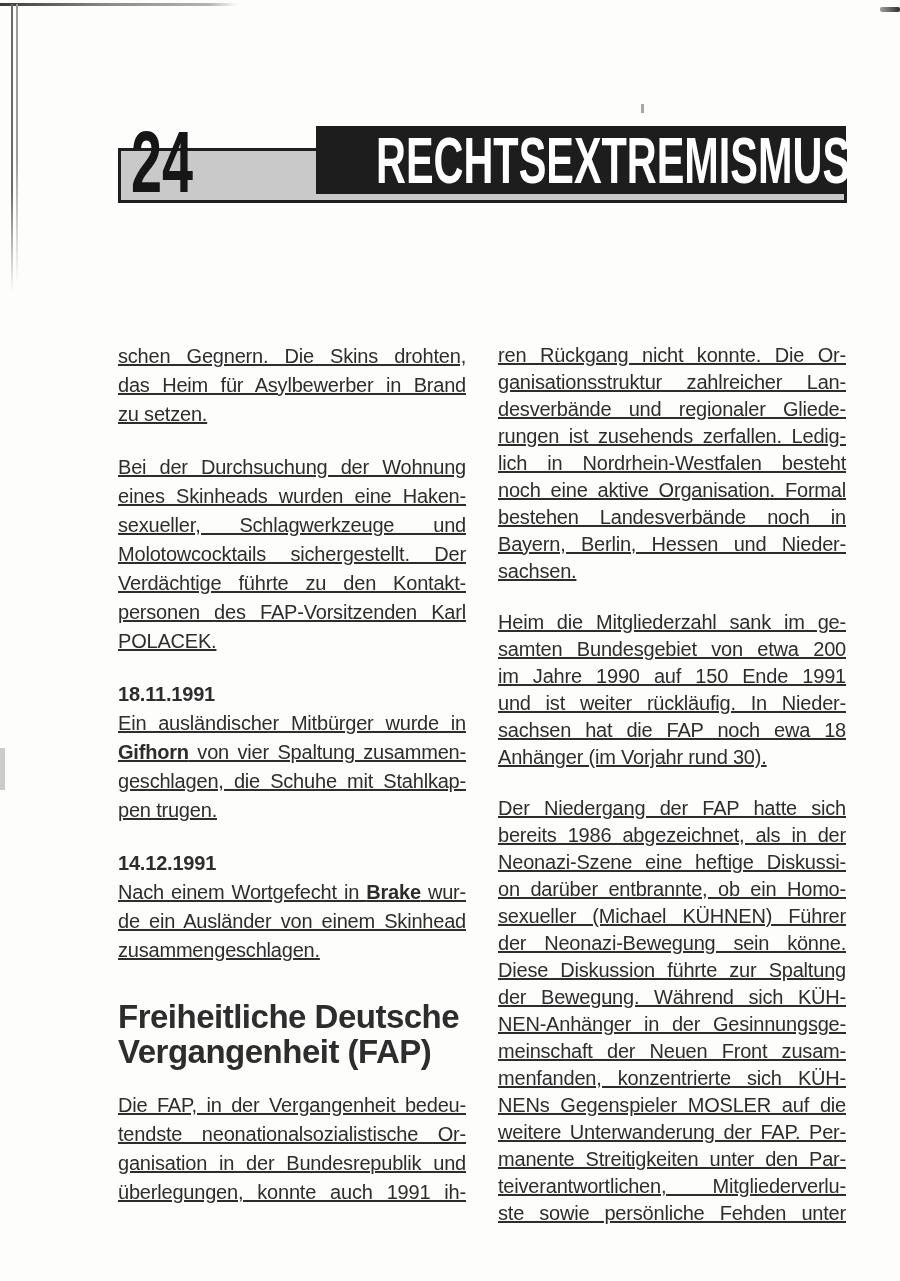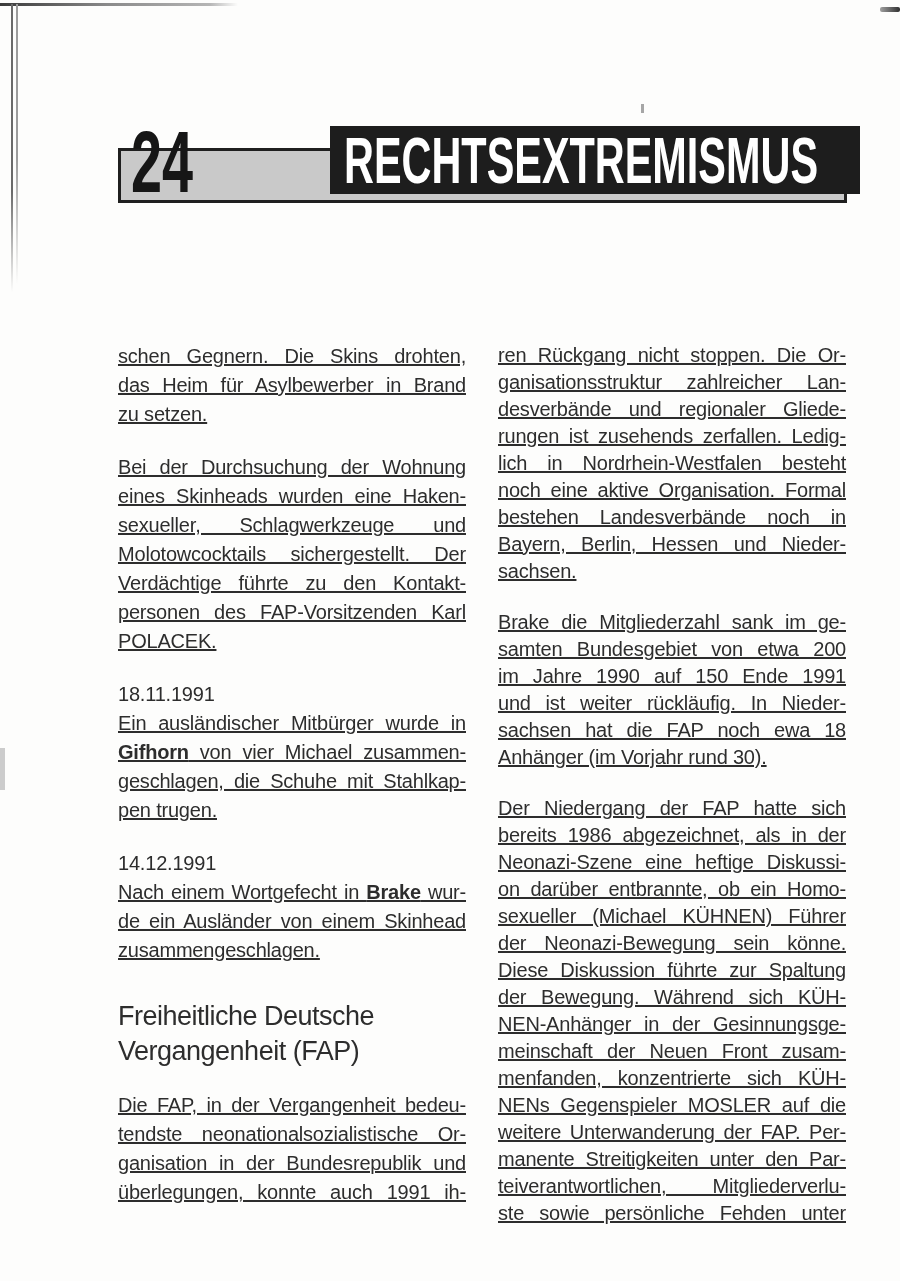--- a/index.html
+++ b/index.html
@@ -20,40 +20,40 @@
   .a-vline2 { left:16px; top:4px; width:2px; height:280px;
     background:linear-gradient(#9c9c9c 55%, rgba(190,190,190,0)); }
   .a-corner-dash { left:880px; top:7px; width:20px; height:5px; border-radius:2px;
     background:linear-gradient(to right,#a0a0a0,#2f2f2f); }
   .a-left-dash { left:0; top:748px; width:5px; height:42px; background:#cccccc; }
   .a-tick { left:641px; top:104px; width:3px; height:9px; background:#a6a6a6; }
 
   
   .banner-bar { position:absolute; left:118px; top:148px; width:729px; height:55px;
     background:#c9c9c9; border:3px solid #1f1f1f; }
-  .title-box { position:absolute; left:330px; top:126px; width:530px; height:68px;
-    background:#1d1d1d; }
+  .title-box { position:absolute; left:316px; top:126px; width:530px; height:68px;
+    background:#1d1d1d;padding-left:46px; }
   .title-svg { display:block; }
   .title-svg text { font-family:"Liberation Sans", sans-serif; font-weight:bold;
     font-size:64px; fill:#ffffff; }
   .pagenum-svg { position:absolute; left:129px; top:129px; }
   .pagenum-svg text { font-family:"Liberation Sans", sans-serif; font-weight:bold;
     font-size:88px; fill:#161616; }
 
   
   .col { position:absolute; top:342px; width:348px; font-size:20px; letter-spacing:-0.2px; }
   .col-left  { left:118px; --lh:29px; }
   .col-right { left:498px; --lh:27px; }
   .line { text-align:justify; text-align-last:justify; line-height:var(--lh);text-decoration:underline; }
   .line.last { text-align-last:left; }
   .para + .para, .entry { margin-top:24px; }
-  .date { font-weight:normal; line-height:var(--lh); }
+  .date { font-weight:bold; line-height:var(--lh); }
   .b { font-weight:bold; }
   .heading { margin-top:34px; margin-bottom:22px; }
-  .heading .hline { font-weight:normal; font-size:27px; line-height:35px; letter-spacing:-0.5px; }
+  .heading .hline { font-weight:bold; font-size:33px; line-height:35px; letter-spacing:-0.5px; }
 </style>
 </head>
 <body>
 
 <div class="page">
 
   <div class="artifact a-top-line"></div>
   <div class="artifact a-vline1"></div>
   <div class="artifact a-vline2"></div>
   <div class="artifact a-corner-dash"></div>
@@ -84,21 +84,21 @@
         <div class="line">sexueller, Schlagwerkzeuge und</div>
         <div class="line">Molotowcocktails sichergestellt. Der</div>
         <div class="line">Verdächtige führte zu den Kontakt-</div>
         <div class="line">personen des FAP-Vorsitzenden Karl</div>
         <div class="line last">POLACEK.</div>
       </div>
 
     <div class="entry">
       <div class="date">18.11.1991</div>
       <div class="line">Ein ausländischer Mitbürger wurde in</div>
-      <div class="line"><span class="b">Gifhorn</span><span> von vier Michael zusammen-</span></div>
+      <div class="line"><span class="b">Gifhorn</span><span> von vier Spaltung zusammen-</span></div>
       <div class="line">geschlagen, die Schuhe mit Stahlkap-</div>
       <div class="line last">pen trugen.</div>
     </div>
 
     <div class="entry">
       <div class="date">14.12.1991</div>
       <div class="line"><span>Nach einem Wortgefecht in </span><span class="b">Brake</span><span> wur-</span></div>
       <div class="line">de ein Ausländer von einem Skinhead</div>
       <div class="line last">zusammengeschlagen.</div>
     </div>
@@ -111,32 +111,32 @@
     <div class="para">
         <div class="line">Die FAP, in der Vergangenheit bedeu-</div>
         <div class="line">tendste neonationalsozialistische Or-</div>
         <div class="line">ganisation in der Bundesrepublik und</div>
         <div class="line">überlegungen, konnte auch 1991 ih-</div>
       </div>
   </section>
 
   <section class="col col-right">
     <div class="para">
-        <div class="line">ren Rückgang nicht stoppen. Die Or-</div>
+        <div class="line">ren Rückgang nicht konnte. Die Or-</div>
         <div class="line">ganisationsstruktur zahlreicher Lan-</div>
         <div class="line">desverbände und regionaler Gliede-</div>
         <div class="line">rungen ist zusehends zerfallen. Ledig-</div>
         <div class="line">lich in Nordrhein-Westfalen besteht</div>
         <div class="line">noch eine aktive Organisation. Formal</div>
         <div class="line">bestehen Landesverbände noch in</div>
         <div class="line">Bayern, Berlin, Hessen und Nieder-</div>
         <div class="line last">sachsen.</div>
       </div>
     <div class="para">
-        <div class="line">Brake die Mitgliederzahl sank im ge-</div>
+        <div class="line">Heim die Mitgliederzahl sank im ge-</div>
         <div class="line">samten Bundesgebiet von etwa 200</div>
         <div class="line">im Jahre 1990 auf 150 Ende 1991</div>
         <div class="line">und ist weiter rückläufig. In Nieder-</div>
         <div class="line">sachsen hat die FAP noch ewa 18</div>
         <div class="line last">Anhänger (im Vorjahr rund 30).</div>
       </div>
     <div class="para">
         <div class="line">Der Niedergang der FAP hatte sich</div>
         <div class="line">bereits 1986 abgezeichnet, als in der</div>
         <div class="line">Neonazi-Szene eine heftige Diskussi-</div>

